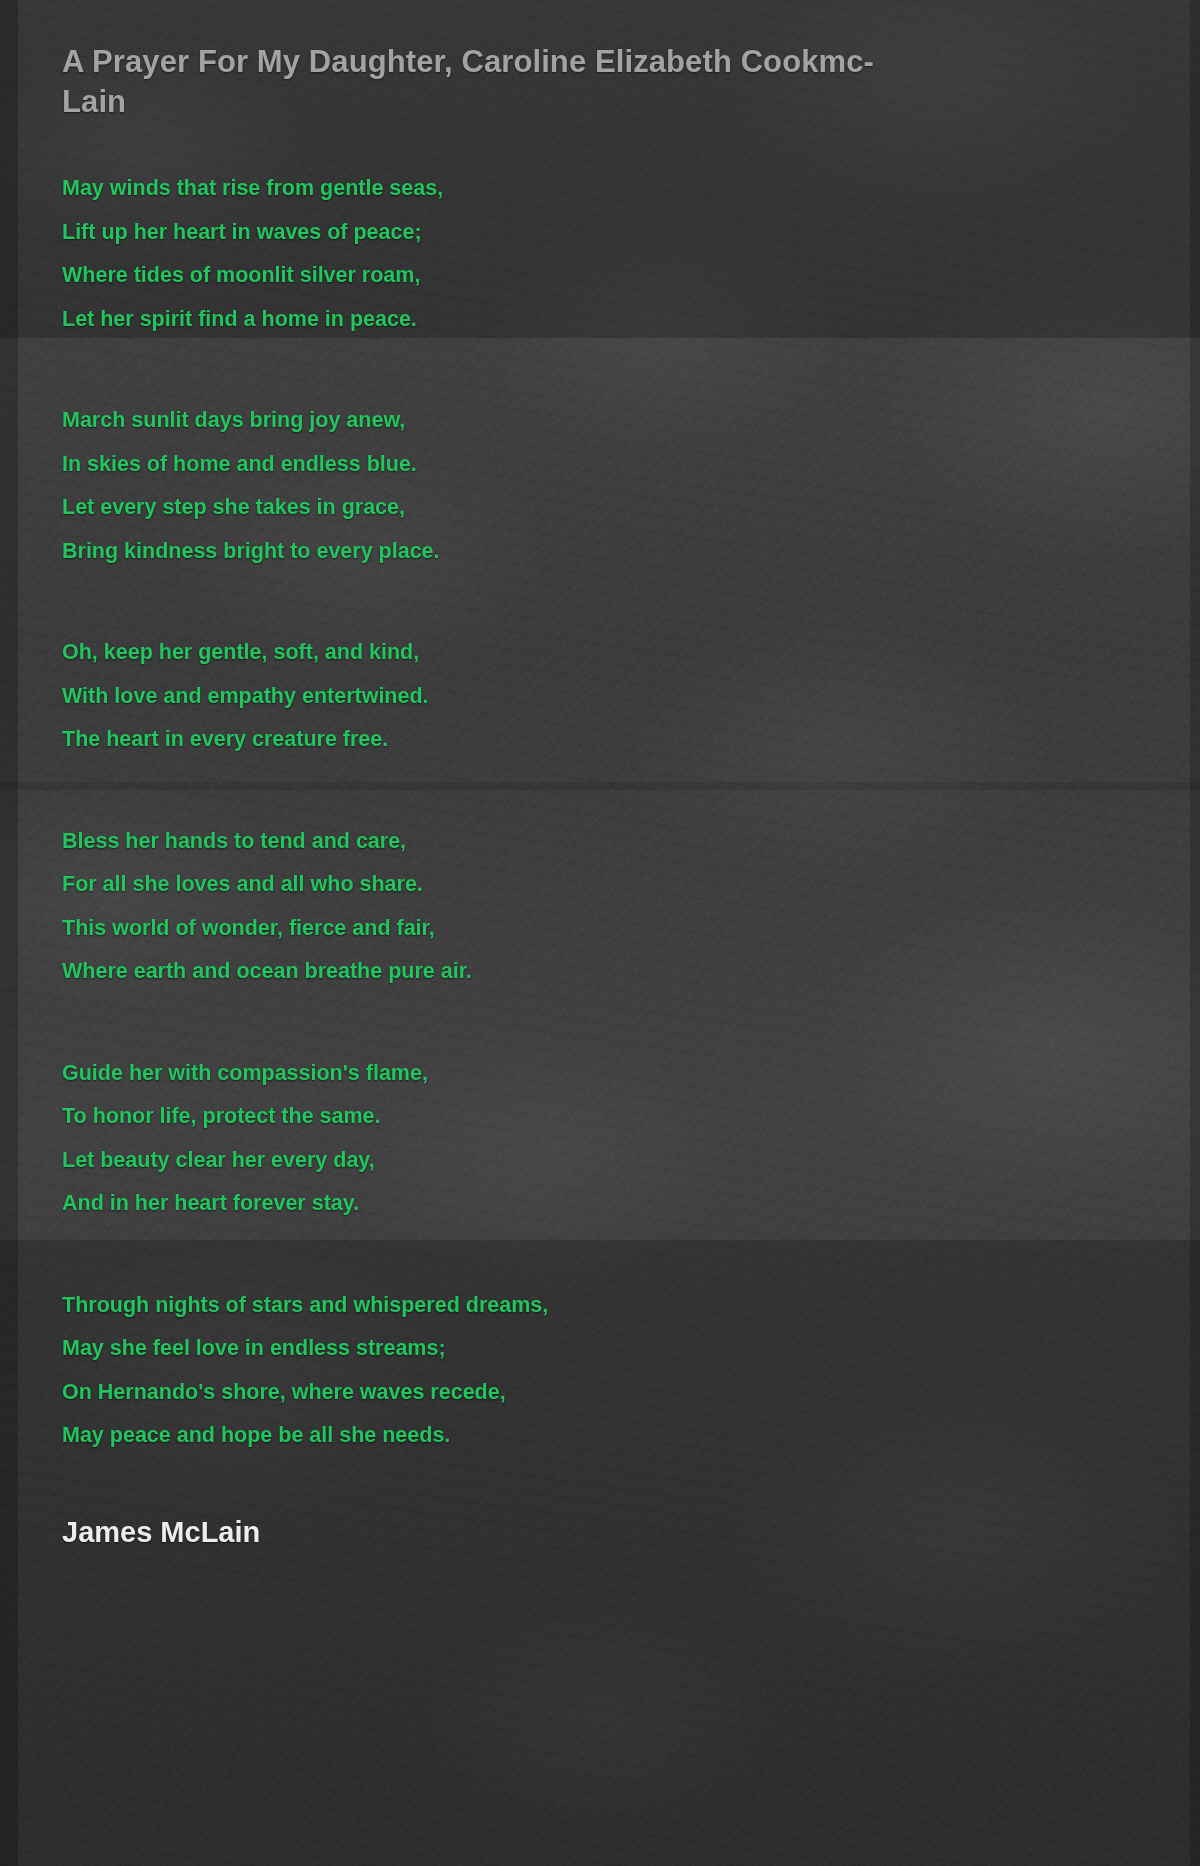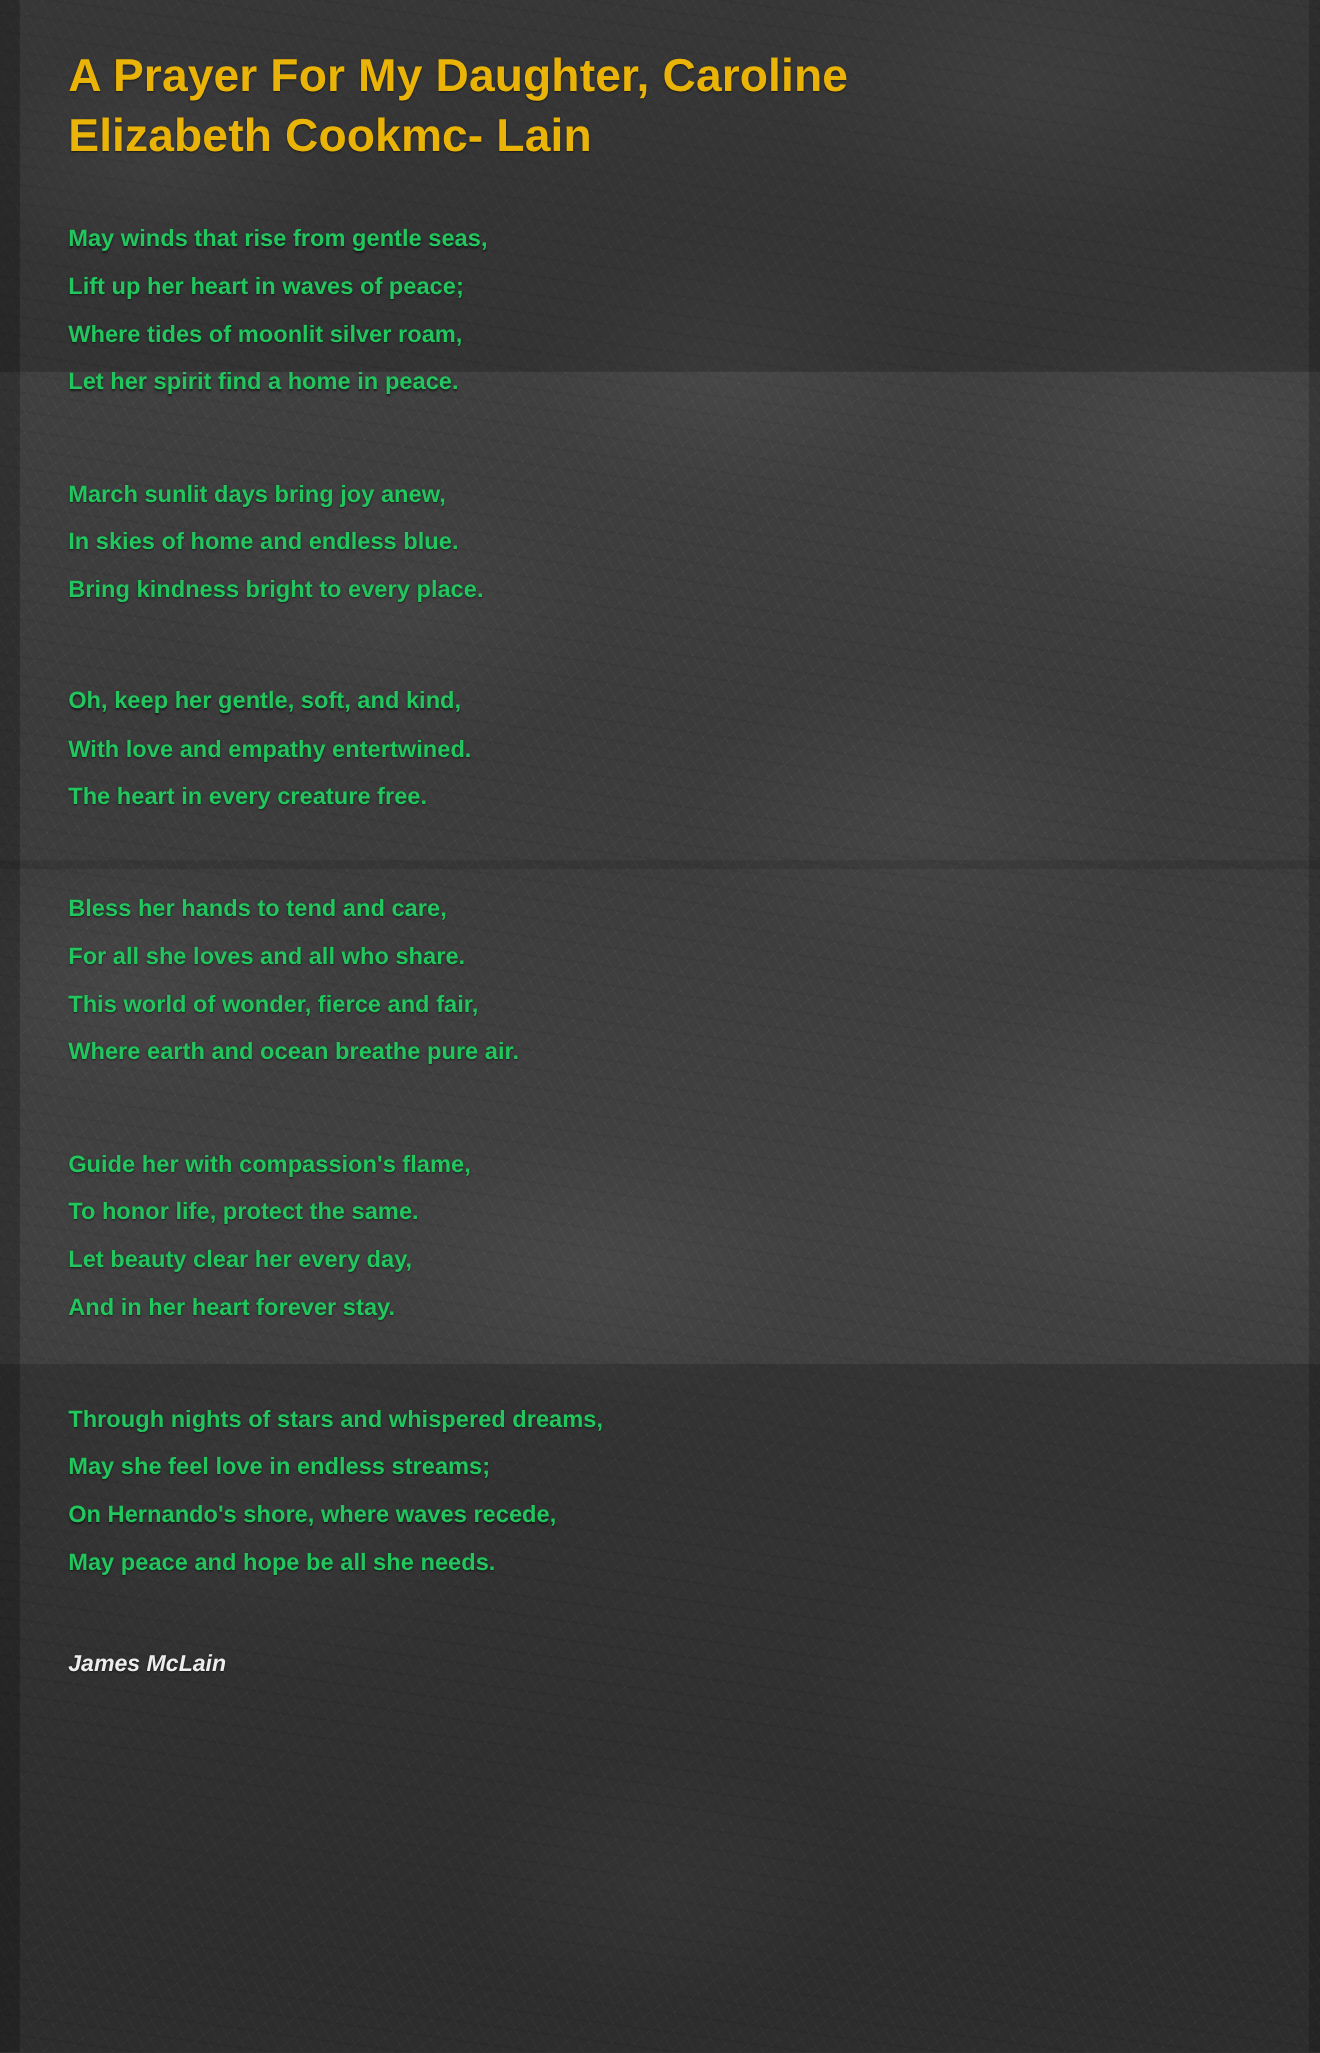--- a/index.html
+++ b/index.html
@@ -53,46 +53,45 @@
   .band.edge-l { top: 0; height: 1866px; width: 18px; background: rgba(0,0,0,0.22); }
   .band.edge-r { top: 0; left: auto; right: 0; height: 1866px; width: 10px; background: rgba(0,0,0,0.18); }
 
   .content {
     position: relative;
     padding: 42px 60px 0 62px;
     box-sizing: border-box;
   }
   h1.poem-title {
     margin: 0 0 0 0;
-    font-size: 42px;
+    font-size: 31px;
     line-height: 1.28;
     font-weight: bold;
-    color: #eab308;
+    color: #a3a3a3;
     letter-spacing: 0.1px;
     max-width: 840px;
     text-shadow: 0 1px 2px rgba(0,0,0,0.55);
   }
   .stanzas {
     margin-top: 46px;
   }
   .stanza {
     margin: 0 0 58px 0;
   }
   .line {
     font-size: 21.5px;
     line-height: 43.5px;
     font-weight: bold;
     color: #22c55e;
     white-space: pre;
     text-shadow: 0 1px 2px rgba(0,0,0,0.6);
   }
   .author {
     margin-top: 22px;
-    font-size: 21px;
-    font-style: italic;
+    font-size: 29px;
     font-weight: bold;
     color: #ededed;
     text-shadow: 0 1px 2px rgba(0,0,0,0.6);
     padding-bottom: 60px;
   }
 </style>
 </head>
 <body>
 
 <div class="page">
@@ -111,20 +110,21 @@
       <div class="stanza">
         <div class="line">May winds that rise from gentle seas,</div>
         <div class="line">Lift up her heart in waves of peace;</div>
         <div class="line">Where tides of moonlit silver roam,</div>
         <div class="line">Let her spirit find a home in peace.</div>
       </div>
 
       <div class="stanza">
         <div class="line">March sunlit days bring joy anew,</div>
         <div class="line">In skies of home and endless blue.</div>
+        <div class="line">Let every step she takes in grace,</div>
         <div class="line">Bring kindness bright to every place.</div>
       </div>
 
       <div class="stanza">
         <div class="line">Oh, keep her gentle, soft, and kind,</div>
         <div class="line">With love and empathy entertwined.</div>
         <div class="line">The heart in every creature free.</div>
       </div>
 
       <div class="stanza">

